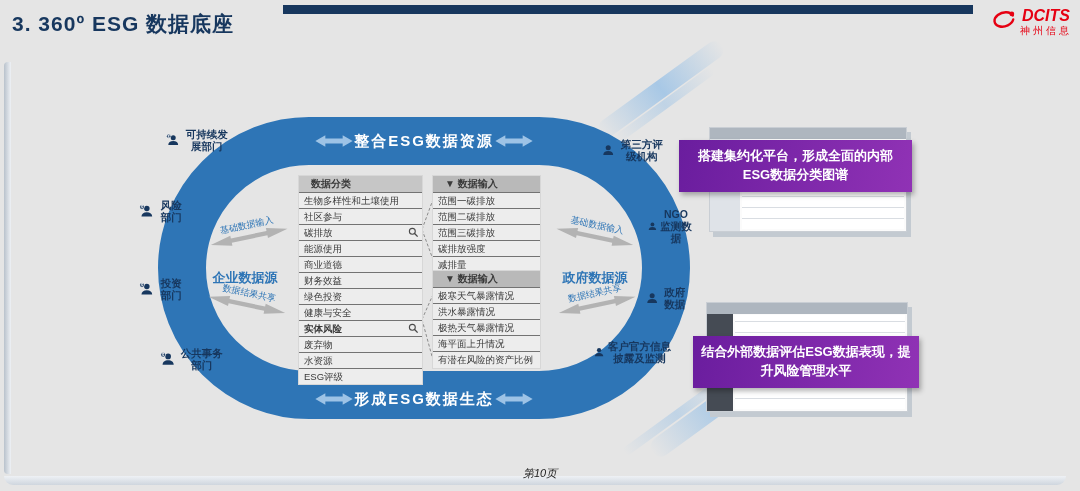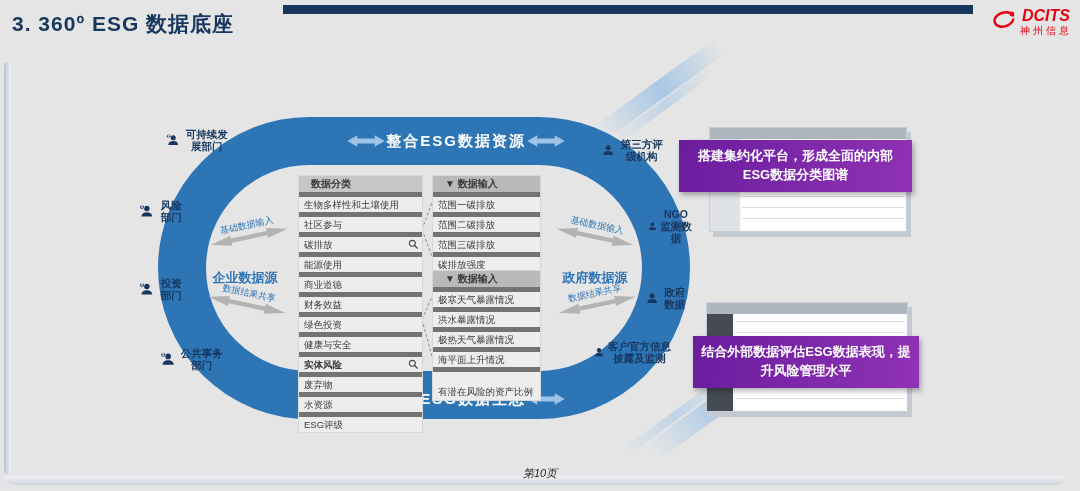--- a/index.html
+++ b/index.html
@@ -24,21 +24,21 @@
   .sw{border-radius:20px;background:linear-gradient(90deg,rgba(157,195,230,0),rgba(157,195,230,.85),rgba(157,195,230,0));}
   .sw1{left:586px;top:80px;width:150px;height:18px;transform:rotate(-36deg);}
   .sw1b{left:606px;top:100px;width:118px;height:9px;transform:rotate(-36deg);opacity:.6;}
   .sw2{left:636px;top:392px;width:172px;height:20px;transform:rotate(-36deg);}
   .sw2b{left:612px;top:410px;width:130px;height:9px;transform:rotate(-36deg);opacity:.6;}
 
   
   .ring{left:158px;top:117px;width:532px;height:302px;border:48px solid #2e75b6;border-radius:160px;box-sizing:border-box;}
 
   
-  .band{width:304px;height:30px;background:#2e75b6;display:flex;align-items:center;justify-content:flex-end;padding:0 10px;box-sizing:border-box;z-index:3;}
+  .band{width:304px;height:30px;background:#2e75b6;display:flex;align-items:center;justify-content:center;padding:0 10px;box-sizing:border-box;z-index:3;}
   .band-top{left:272px;top:126px;}
   .band-bottom{left:272px;top:384px;}
   .band-text{color:#fff;font-weight:bold;font-size:15px;letter-spacing:2px;white-space:nowrap;}
   .darrow{display:block;}
   .banner-arrow{width:40px;height:14px;fill:#9dc3e6;}
   .gray-arrow{width:84px;height:12px;fill:#b3b3b3;}
 
   
   .node{display:flex;flex-direction:row;align-items:center;gap:1px;z-index:4;text-align:center;}
   .person{width:21px;height:21px;}
@@ -46,24 +46,24 @@
 
   
   .src-label{width:78px;text-align:center;font-size:13px;font-weight:bold;color:#2e75b6;z-index:3;margin-top:13px;}
   .diag{width:88px;display:flex;flex-direction:column;align-items:center;z-index:3;}
   .diag-label{font-size:9px;color:#2e75b6;white-space:nowrap;line-height:11px;}
 
   
   .dtable{z-index:4;box-shadow:0 0 0 1px #d7d7d7;background:#fff;}
   .thead{height:16px;line-height:16px;background:#c6c6c6;color:#3a3a3a;font-size:10px;font-weight:bold;padding-left:12px;}
   .thead2{background:#b9b9b9;}
-  .trow{height:15px;line-height:15px;background:#ededed;border-top:5px solid #737373;font-size:9.5px;color:#3a3a3a;padding-left:5px;white-space:nowrap;overflow:hidden;display:flex;align-items:center;}
+  .trow{height:15px;line-height:15px;background:#ededed;border-top:1px solid #737373;font-size:9.5px;color:#3a3a3a;padding-left:5px;white-space:nowrap;overflow:hidden;display:flex;align-items:center;}
   .trow .rtext{flex:1;overflow:hidden;}
   .trow.bold-row{font-weight:bold;}
-  .trow.wrap{height:auto;line-height:1.25;white-space:normal;padding-top:14px;padding-bottom:2px;}
+  .trow.wrap{height:auto;line-height:1.25;white-space:normal;padding-top:2px;padding-bottom:2px;}
   .cat-table{left:299px;top:176px;width:123px;}
   .in-table1{left:433px;top:176px;width:107px;}
   .in-table2{left:433px;top:271px;width:107px;}
   .mag{width:11px;height:11px;margin-right:3px;flex:none;}
 
   .connectors{left:419px;top:176px;width:16px;height:205px;z-index:3;}
 
   
   .thumb{background:#fbfbfb;border:1px solid #c9ced4;box-shadow:4px 5px 0 #c3cad1;z-index:2;}
   .thumb1{left:709px;top:127px;width:196px;height:103px;}

